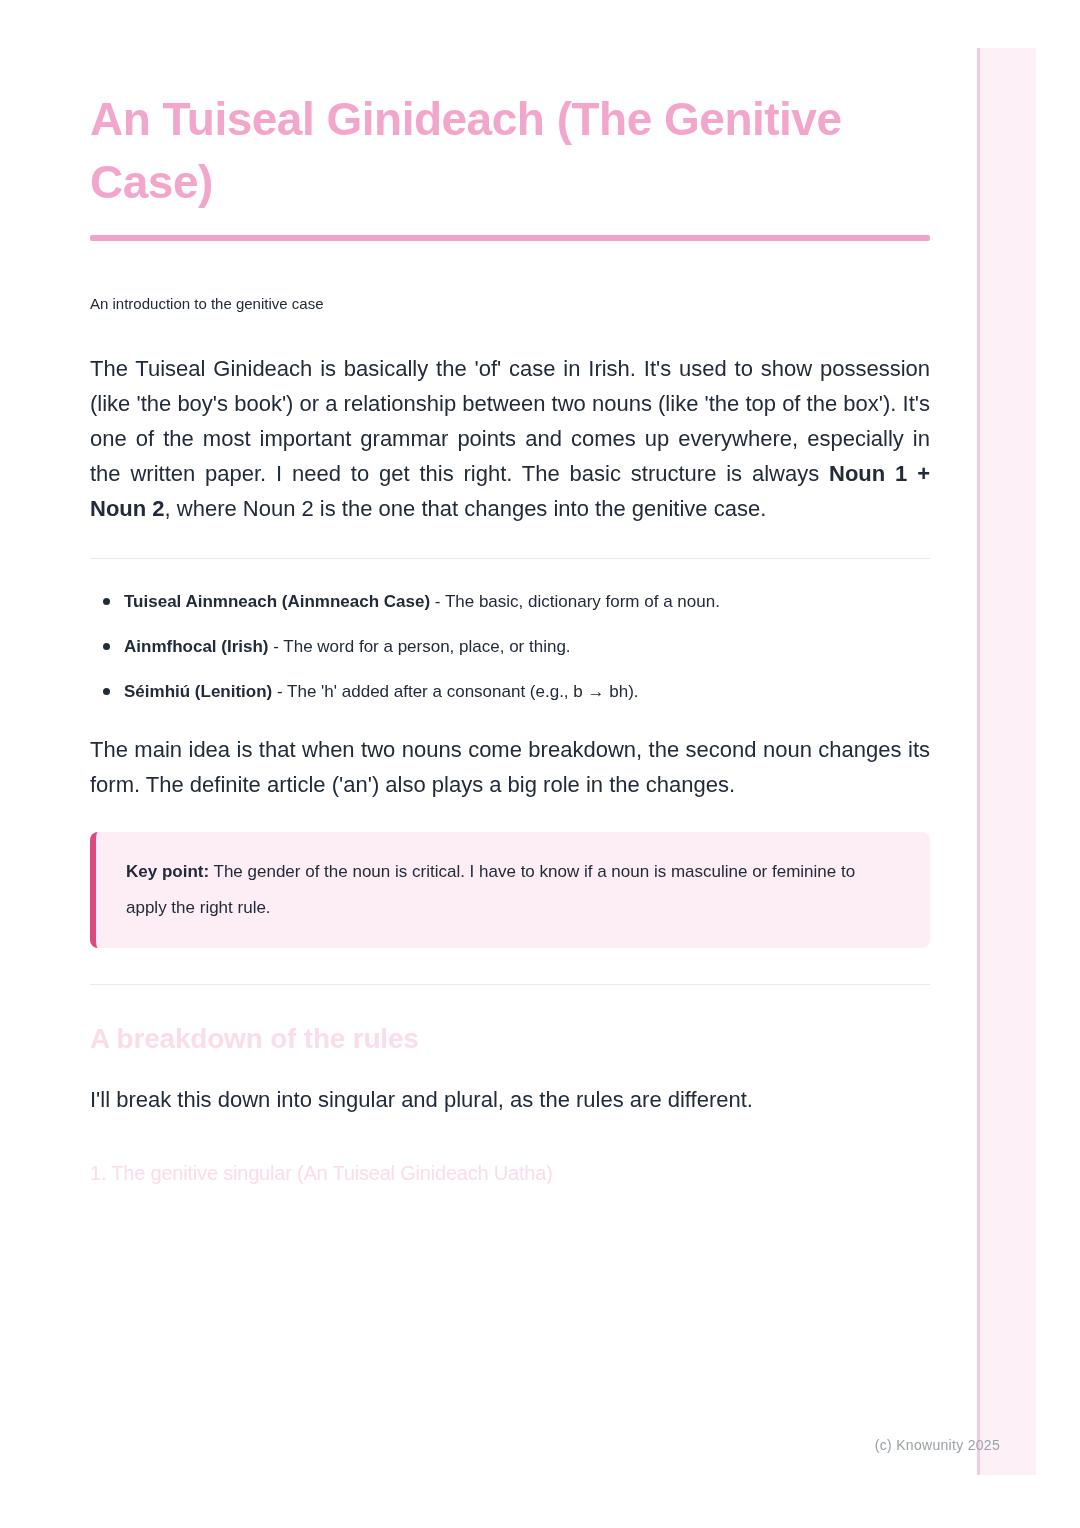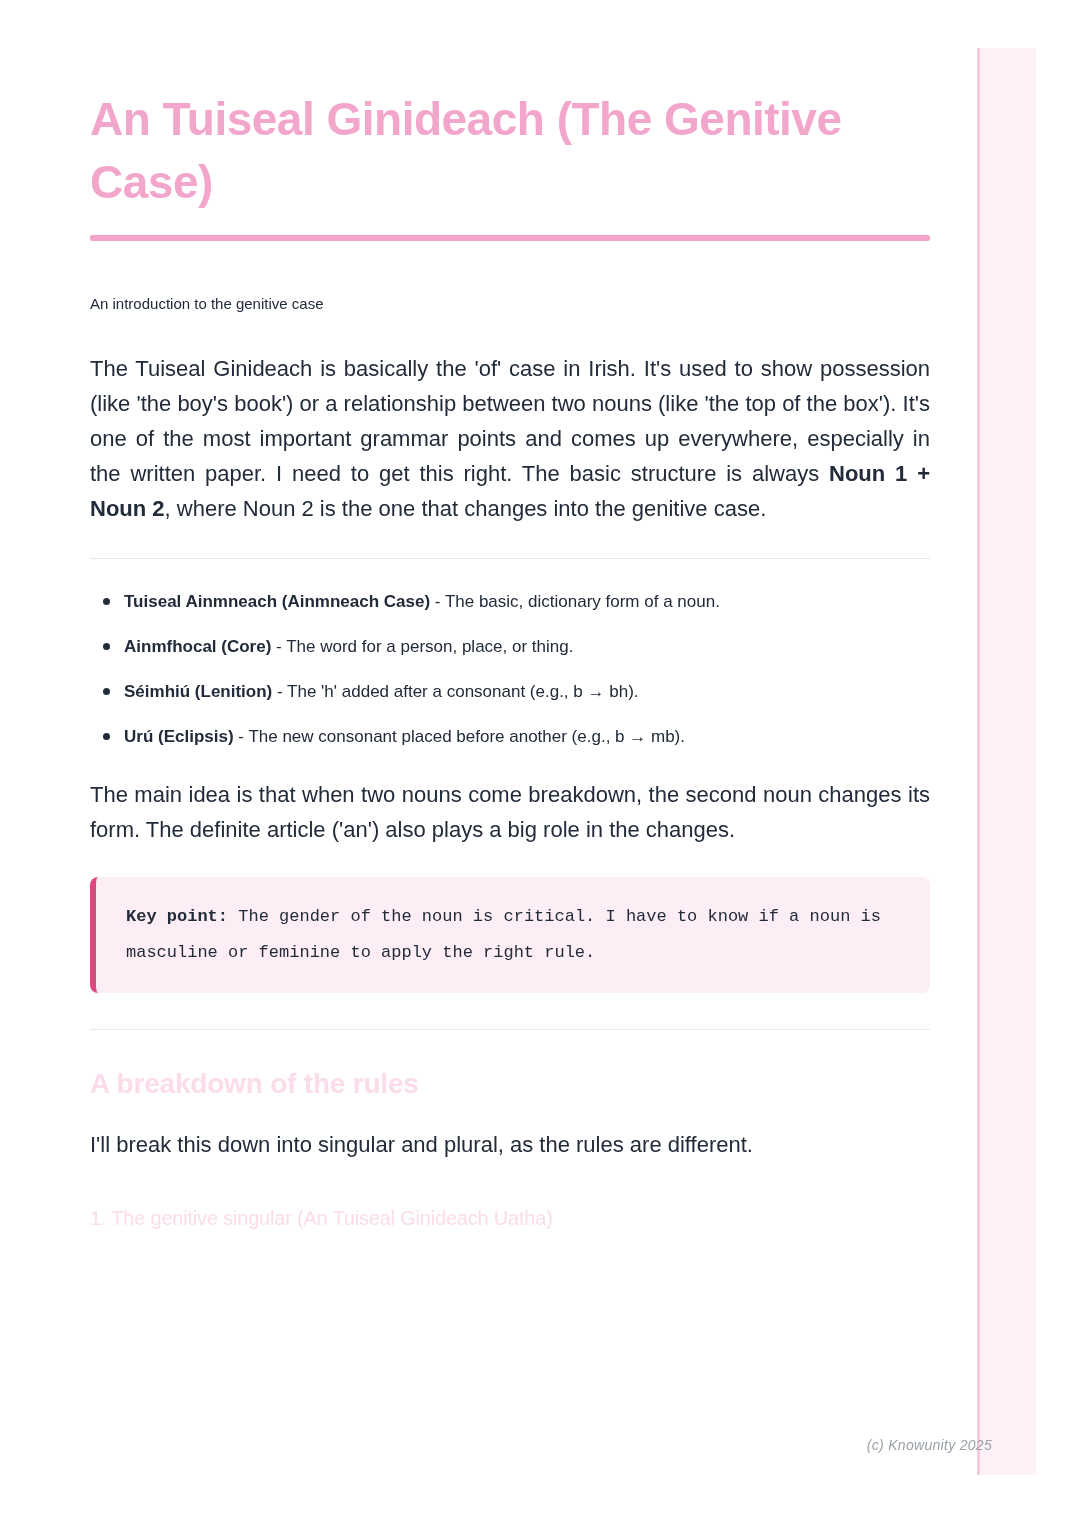--- a/index.html
+++ b/index.html
@@ -70,25 +70,25 @@
     width:7px;height:7px;border-radius:50%;background:var(--body-text);
   }
   .term{font-weight:700;}
   b,strong{font-weight:700;}
   .callout{
     margin-top:30px;
     background:var(--callout-bg);
     border-left:6px solid var(--callout-border);
     border-radius:8px;
     padding:22px 30px;
-    font-size:17px;line-height:36px;font-family:Liberation Mono, monospace;
+    font-size:17px;line-height:36px;
   }
   .footer{
-    position:absolute;top:1437px;right:88px;z-index:2;
-    font-size:14px;color:var(--footer-gray);letter-spacing:0.3px;font-style:italic;
+    position:absolute;top:1437px;right:80px;z-index:2;
+    font-size:14px;color:var(--footer-gray);letter-spacing:0.3px;
   }
 </style>
 </head>
 <body>
 
 <div class="side-strip"></div>
 
 <div class="content">
 
   <h1 class="page-title">An Tuiseal Ginideach (The Genitive Case)</h1>
@@ -97,23 +97,22 @@
 
   <p class="subtitle">An introduction to the genitive case</p>
 
   <p class="body just"><span>The Tuiseal Ginideach is basically the 'of' case in Irish. It's used to show possession (like 'the boy's book') or a relationship between two nouns (like 'the top of the box'). It's one of the most important grammar points and comes up everywhere, especially in the written paper. I need to get this right. The basic structure is always </span><strong>Noun 1 + Noun 2</strong><span>, where Noun 2 is the one that changes into the genitive case.</span></p>
 
   <hr class="divider">
 
 
   <ul class="def-list">
     <li><span class="term">Tuiseal Ainmneach (Ainmneach Case)</span><span> - The basic, dictionary form of a noun.</span></li>
-    <li><span class="term">Ainmfhocal (Core)</span><span> - The word for a person, place, or thing.</span></li>
+    <li><span class="term">Ainmfhocal (Irish)</span><span> - The word for a person, place, or thing.</span></li>
     <li><span class="term">Séimhiú (Lenition)</span><span> - The 'h' added after a consonant (e.g., b → bh).</span></li>
-    <li><span class="term">Urú (Eclipsis)</span><span> - The new consonant placed before another (e.g., b → mb).</span></li>
   </ul>
 
   <p class="body just" style="margin-top:24px">The main idea is that when two nouns come breakdown, the second noun changes its form. The definite article ('an') also plays a big role in the changes.</p>
 
   <div class="callout">
     <p><strong>Key point:</strong><span> The gender of the noun is critical. I have to know if a noun is masculine or feminine to apply the right rule.</span></p>
   </div>
 
   <hr class="divider" style="margin-top:36px">
 

